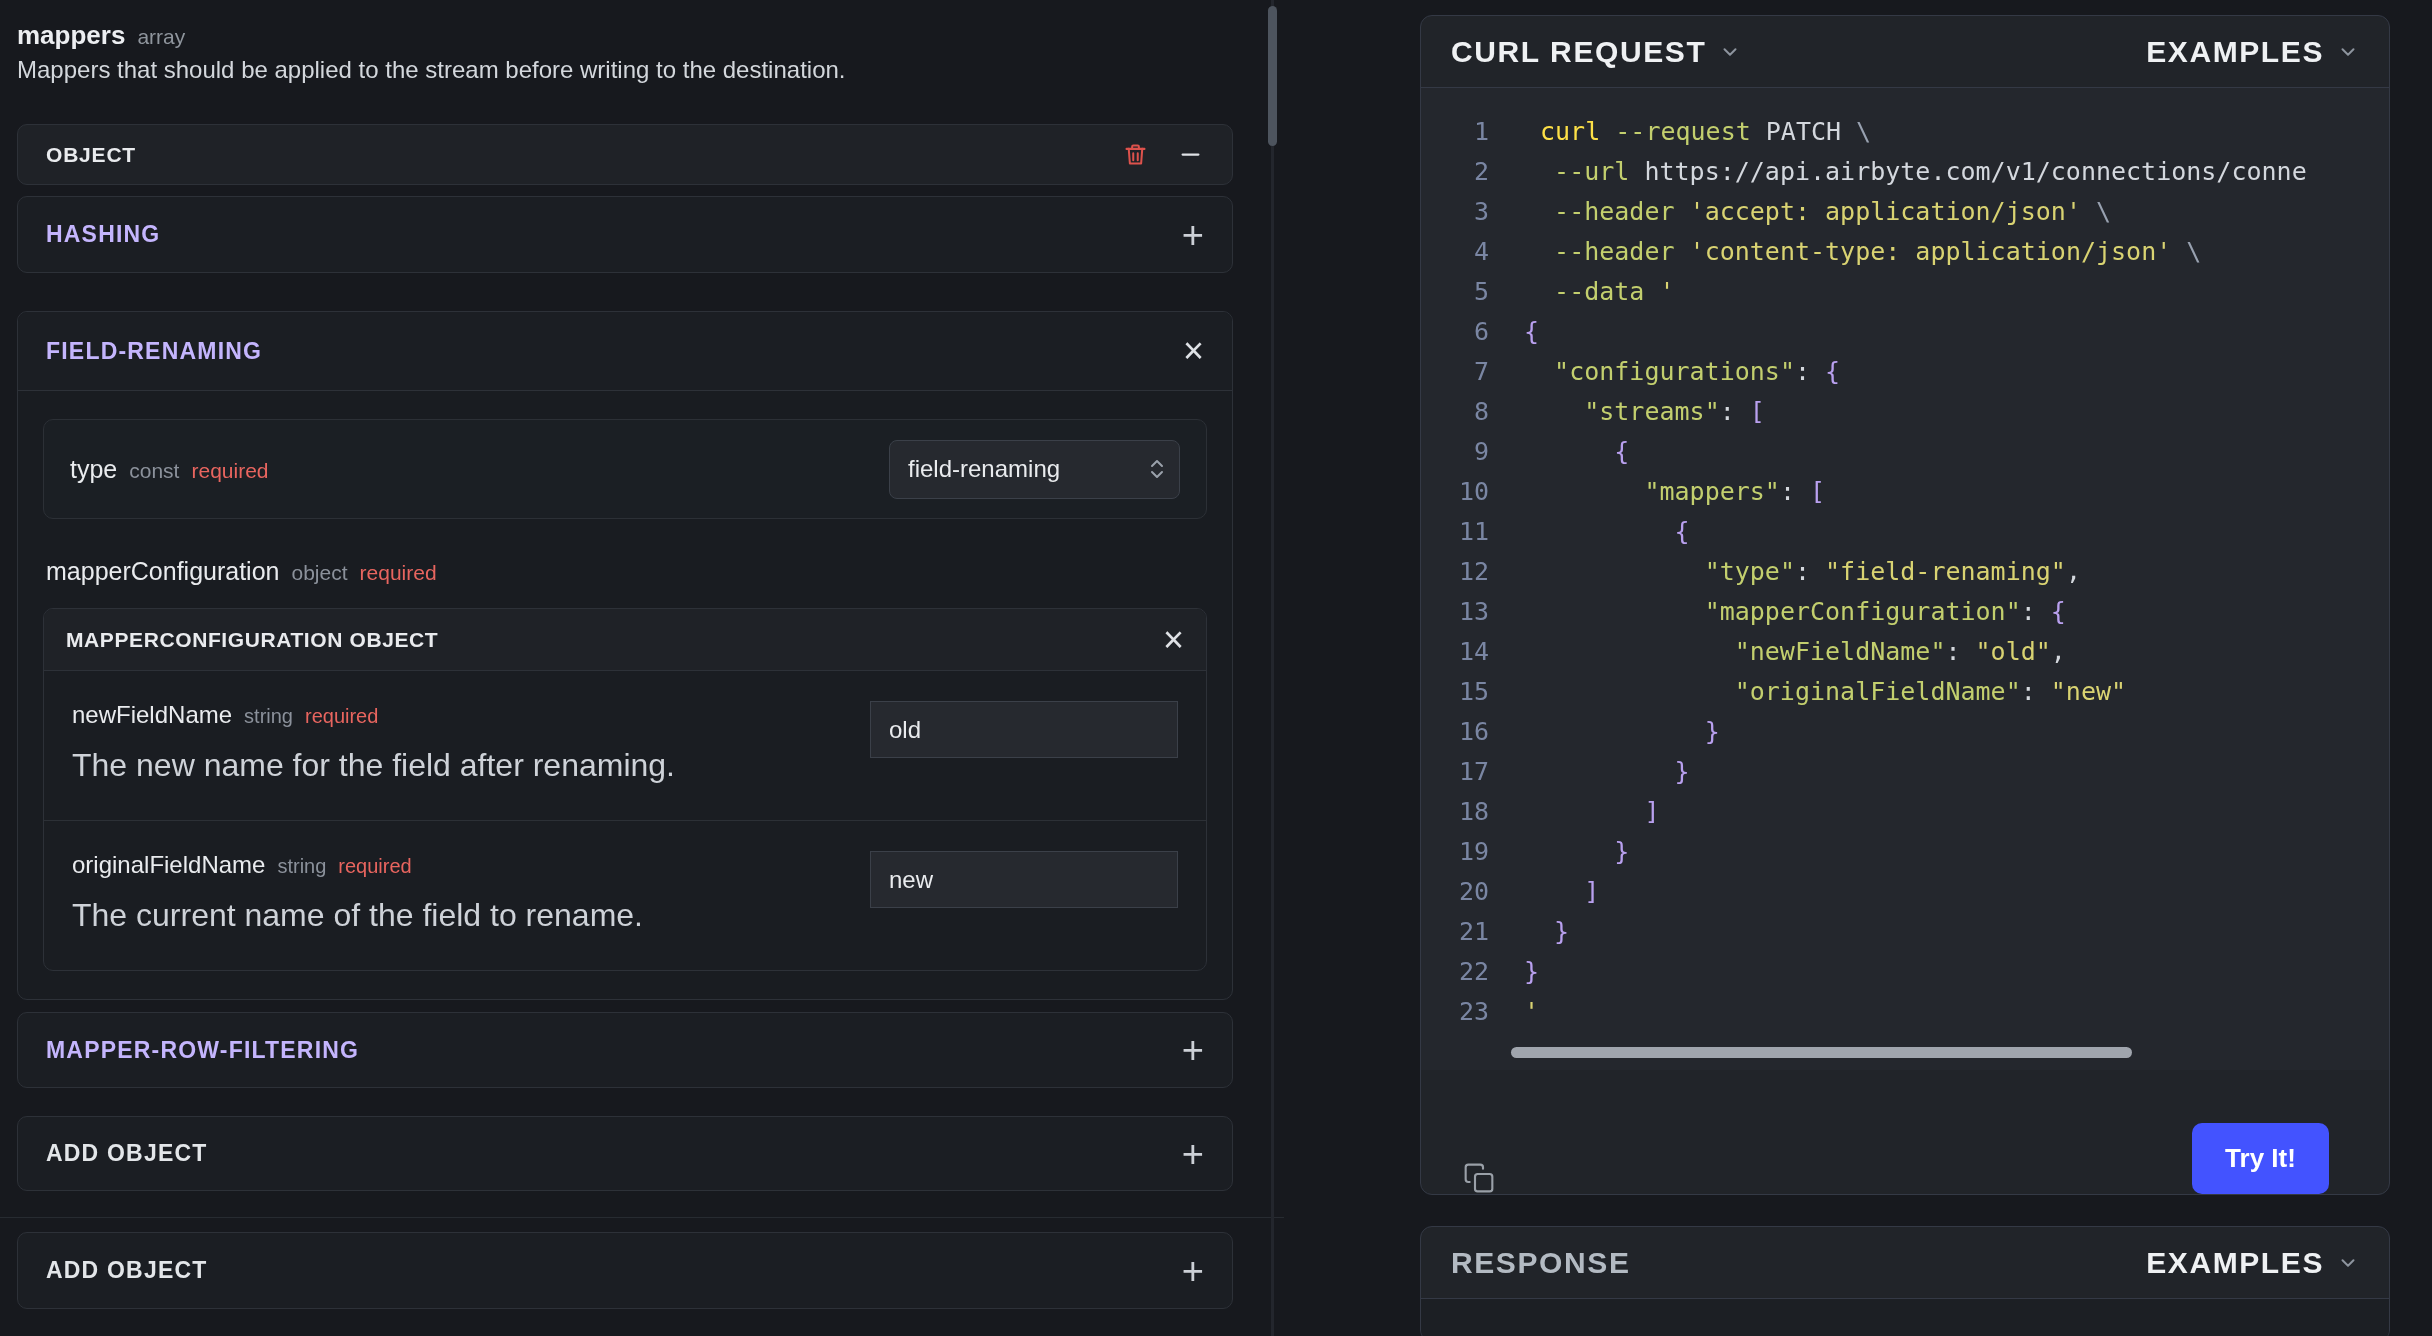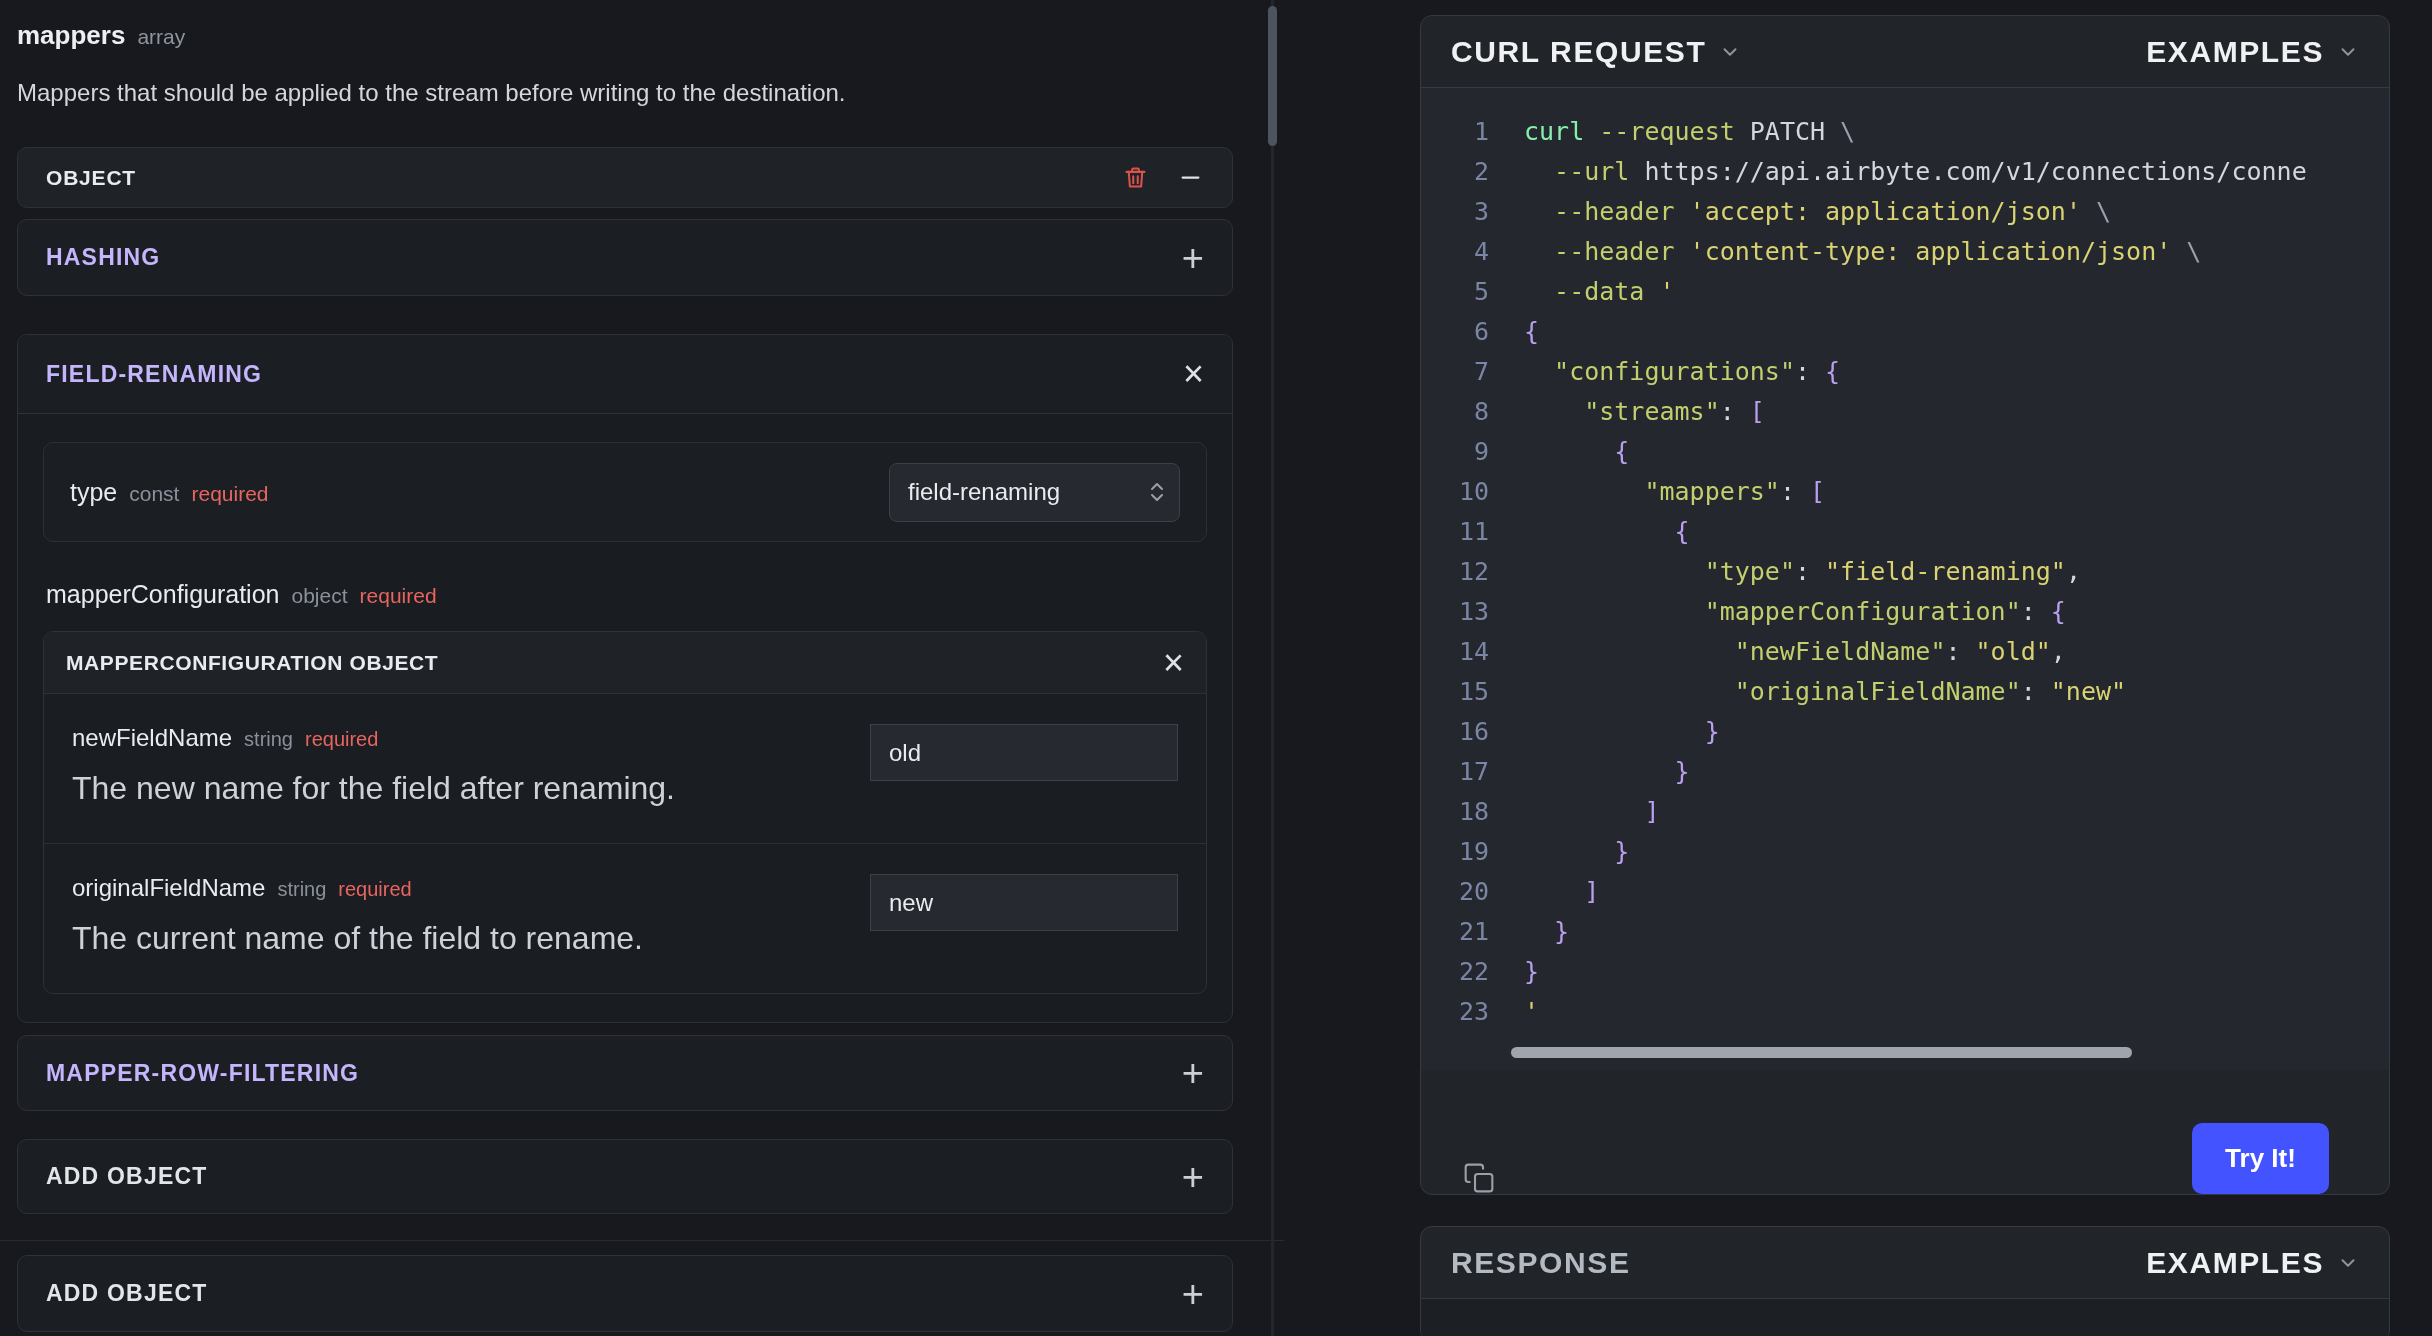--- a/index.html
+++ b/index.html
@@ -13,21 +13,21 @@
 
   
   .left-pane { width:1284px; flex:none; position:relative; }
   .left-content { padding:20px 51px 0 17px; }
   .left-content.bottom { padding-top:14px; }
   .left-divider { border-top:1px solid #272b31; margin-top:26px; }
 
   .title-row { display:flex; align-items:baseline; gap:12px; }
   .schema-title { font-size:26px; font-weight:bold; color:#eceef1; }
   .schema-kind { font-size:21px; color:#8f959d; }
-  .schema-desc { margin-top:28px; font-size:24px; color:#d3d7dc; }
+  .schema-desc { margin-top:5px; font-size:24px; color:#d3d7dc; }
 
   .box { border:1px solid #2d3138; border-radius:10px; background:#1b1e23; }
   .head-row { display:flex; align-items:center; justify-content:space-between; padding:0 28px; }
 
   .object-head { height:61px; background:#1f2227; margin-top:40px; }
   .obj-title { font-size:21px; font-weight:bold; letter-spacing:.8px; color:#e9ebee; }
   .head-actions { display:flex; align-items:center; gap:28px; }
   .icon-btn { background:none; border:none; cursor:pointer; display:flex; align-items:center; padding:0; }
 
   .section { height:77px; cursor:pointer; }
@@ -83,21 +83,21 @@
 
   .code-area { background:#24272d; height:982px; padding-top:24px; position:relative; overflow:hidden; }
   #code-lines { list-style:none; }
   .code-line { display:flex; height:40px; line-height:40px; white-space:pre;
                font-family:"DejaVu Sans Mono", monospace; font-size:25px; }
   .line-no { width:68px; flex:none; text-align:right; margin-right:35px; color:#7a86a3; }
   .code-text { color:#d4d8de; }
   .tk-key { color:#c3cf6e; }
   .tk-str { color:#d9d372; }
   .tk-flag { color:#c3cf6e; }
-  .tk-cmd { color:#86efac; }
+  .tk-cmd { color:#fde047;margin-left:16px; }
   .tk-punct { color:#b9a0ef; }
   .tk-esc { color:#98a1b0; }
   .hscroll-track { position:absolute; left:90px; right:16px; bottom:12px; height:11px; }
   .hscroll-thumb { width:72%; height:100%; background:#a0a5ad; border-radius:6px; cursor:pointer; }
 
   .code-panel footer { height:124px; display:flex; align-items:flex-end; justify-content:space-between;
                        padding:0 60px 0 42px; }
   .copy-btn { background:none; border:none; cursor:pointer; padding:0; display:flex; }
   .try-btn { width:137px; height:71px; background:#4353ff; color:#ffffff; border:none; border-radius:10px;
              font-size:26px; font-weight:bold; font-family:"Liberation Sans", sans-serif; cursor:pointer; }

